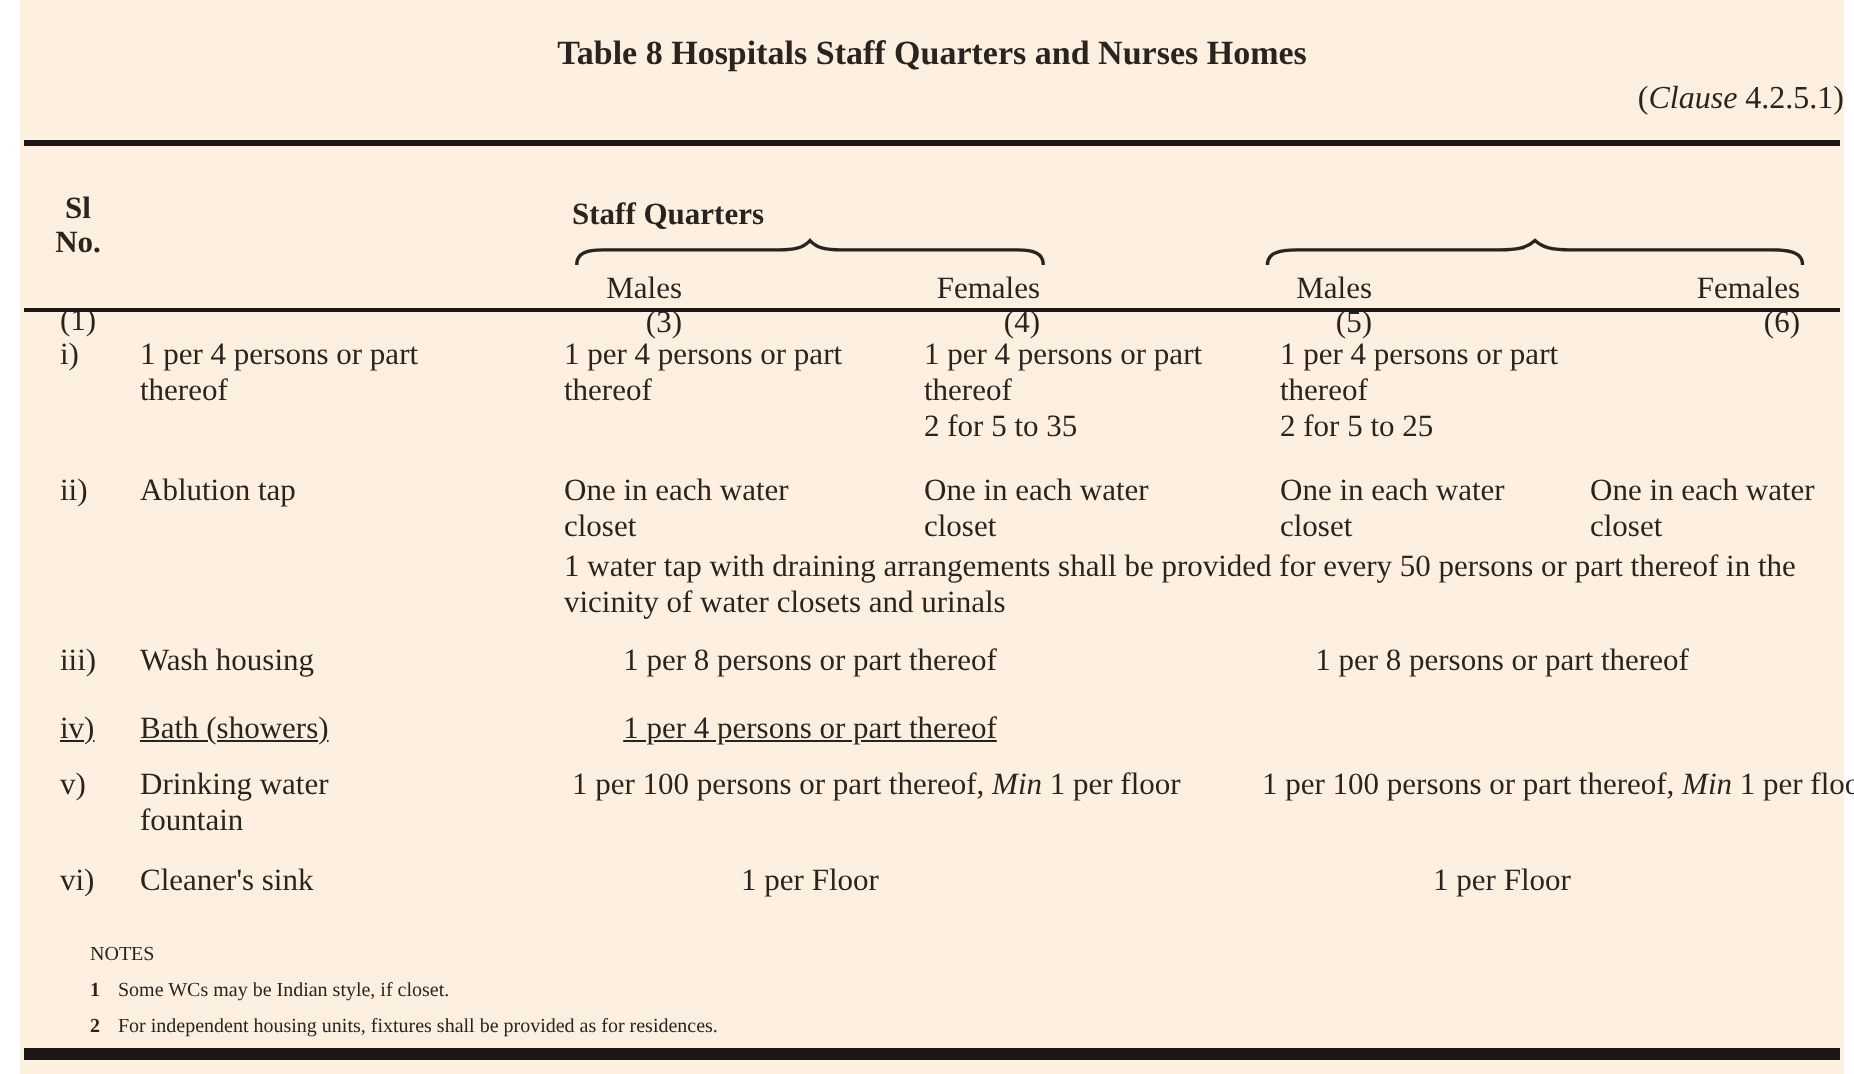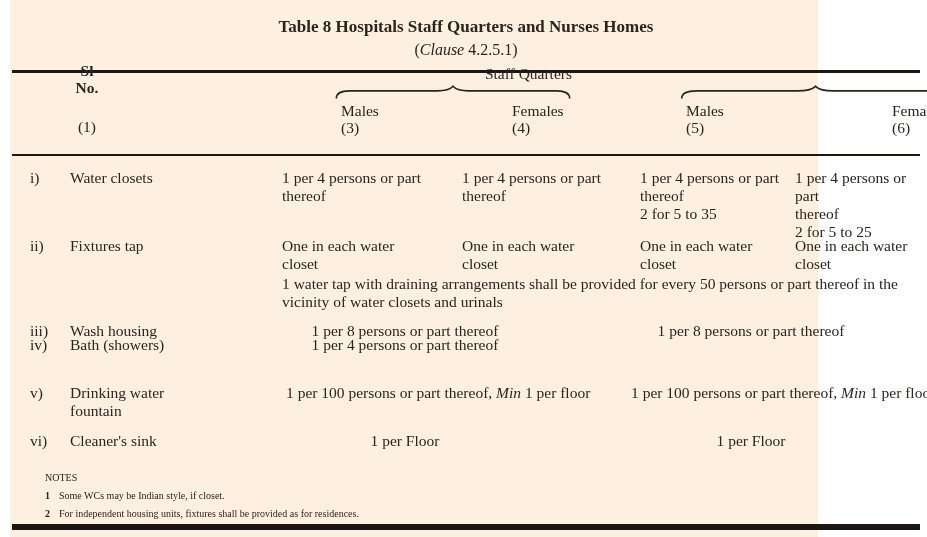--- a/index.html
+++ b/index.html
@@ -3,64 +3,64 @@
 <meta charset="utf-8">
 <style>
   :root {
     --bg: #fdf0e0;
     --txt: #2b241e;
     --rule: #1c1714;
   }
   * { margin:0; padding:0; box-sizing:border-box; }
   html,body { width:927px; height:537px; background:#ffffff; overflow:hidden;
     font-family:"Liberation Serif","DejaVu Serif",serif; color:var(--txt); }
-  .panel { position:absolute; left:10px; top:0; width:808px; height:537px; background:var(--bg); }
+  .panel { position:absolute; left:10px; top:0; width:912px; height:537px; background:var(--bg); }
 
   .title-block { position:absolute; top:14px; left:0; width:912px; text-align:center; }
   .title { font-weight:bold; font-size:17px; line-height:25px; }
-  .subtitle { font-size:16px; line-height:21px; }
+  .subtitle { font-size:16px; line-height:21px;text-align:right; }
   .it { font-style:italic; }
 
   .rule { position:absolute; left:2px; width:908px; background:var(--rule); }
   .rule1 { top:70px; height:3px; }
   .rule2 { top:154px; height:2px; }
   .bar   { position:absolute; top:524px; left:2px; width:908px; height:6px; background:var(--rule); }
 
   .grid6 { position:absolute; left:0; width:912px; display:grid;
            grid-template-columns:58px 212px 180px 178px 155px 129px; }
 
   
-  .hdr { top:60px; height:76px; font-size:15.5px;padding-left:48px; }
+  .hdr { top:94px; height:76px; font-size:15.5px; }
   .b { font-weight:bold; }
   .hc { position:relative; }
   .hc1 { text-align:center; padding-top:2px; line-height:17px; }
   .hc2 { text-align:center; padding-top:4px; padding-right:52px; }
   .cnum { position:absolute; top:58px; left:0; right:0; text-align:center; font-weight:normal; }
   .fixn { right:52px; }
   .grp { position:relative; }
   .grp-sq { grid-column:3/5; }
   .grp-nh { grid-column:5/7; }
-  .glabel { position:absolute; top:5px; text-align:right; font-weight:normal; }
+  .glabel { position:absolute; top:5px; text-align:left; font-weight:bold; }
   .grp-sq .glabel { left:6px; width:238px; }
   .grp-nh .glabel { left:-7px; width:273px; }
   .brace { position:absolute; top:25px; height:14px; }
   .grp-sq .brace { left:6px; width:238px; }
   .grp-nh .brace { left:-7px; width:273px; }
-  .sub { position:absolute; top:42px; text-align:left; line-height:17px; }
+  .sub { position:absolute; top:42px; text-align:right; line-height:17px; }
   .sub-m3 { left:13px;  width:48px; }
   .sub-f4 { left:184px; width:56px; }
   .sub-m5 { left:0;     width:48px; }
   .sub-f6 { left:206px; width:56px; }
 
   
   .row { font-size:15.5px; line-height:18px; }
   #row-i   { top:169px; }
   #row-ii  { top:237px; }
   #row-iii { top:322px; }
-  #row-iv  { top:336px; }
+  #row-iv  { top:356px;text-decoration:underline; }
   #row-v   { top:384px; }
   #row-vi  { top:432px; }
   .sl { padding-left:20px; }
   .fx { padding-left:2px; white-space:pre-line; }
   .dc { padding-left:2px; padding-right:4px; white-space:pre-line;font-family:Liberation Serif, serif; }
   .sqspan { grid-column:3/5; }
   .nhspan { grid-column:5/7; }
   .ctr  { margin-left:6px;  width:238px; text-align:center; white-space:nowrap; }
   .ctr2 { margin-left:-7px; width:240px; text-align:center; white-space:nowrap; }
   .wnote { grid-column:3/7; margin-top:2px; padding-left:2px; white-space:pre-line; }
@@ -114,36 +114,35 @@
         <div>Females</div>
         <div>(6)</div>
       </div>
     </div>
   </div>
 
   <div class="rule rule2"></div>
 
   <div class="grid6 row" id="row-i">
     <div class="sl">i)</div>
-    <div class="fx">Water closets</div>
     <div class="dc">1 per 4 persons or part
 thereof</div>
     <div class="dc">1 per 4 persons or part
 thereof</div>
     <div class="dc">1 per 4 persons or part
 thereof
 2 for 5 to 35</div>
     <div class="dc">1 per 4 persons or part
 thereof
 2 for 5 to 25</div>
   </div>
 
   <div class="grid6 row" id="row-ii">
     <div class="sl">ii)</div>
-    <div class="fx">Fixtures tap</div>
+    <div class="fx">Ablution tap</div>
     <div class="dc">One in each water
 closet</div>
     <div class="dc">One in each water
 closet</div>
     <div class="dc">One in each water
 closet</div>
     <div class="dc">One in each water
 closet</div>
     <div class="wnote">1 water tap with draining arrangements shall be provided for every 50 persons or part thereof in the
 vicinity of water closets and urinals</div>

